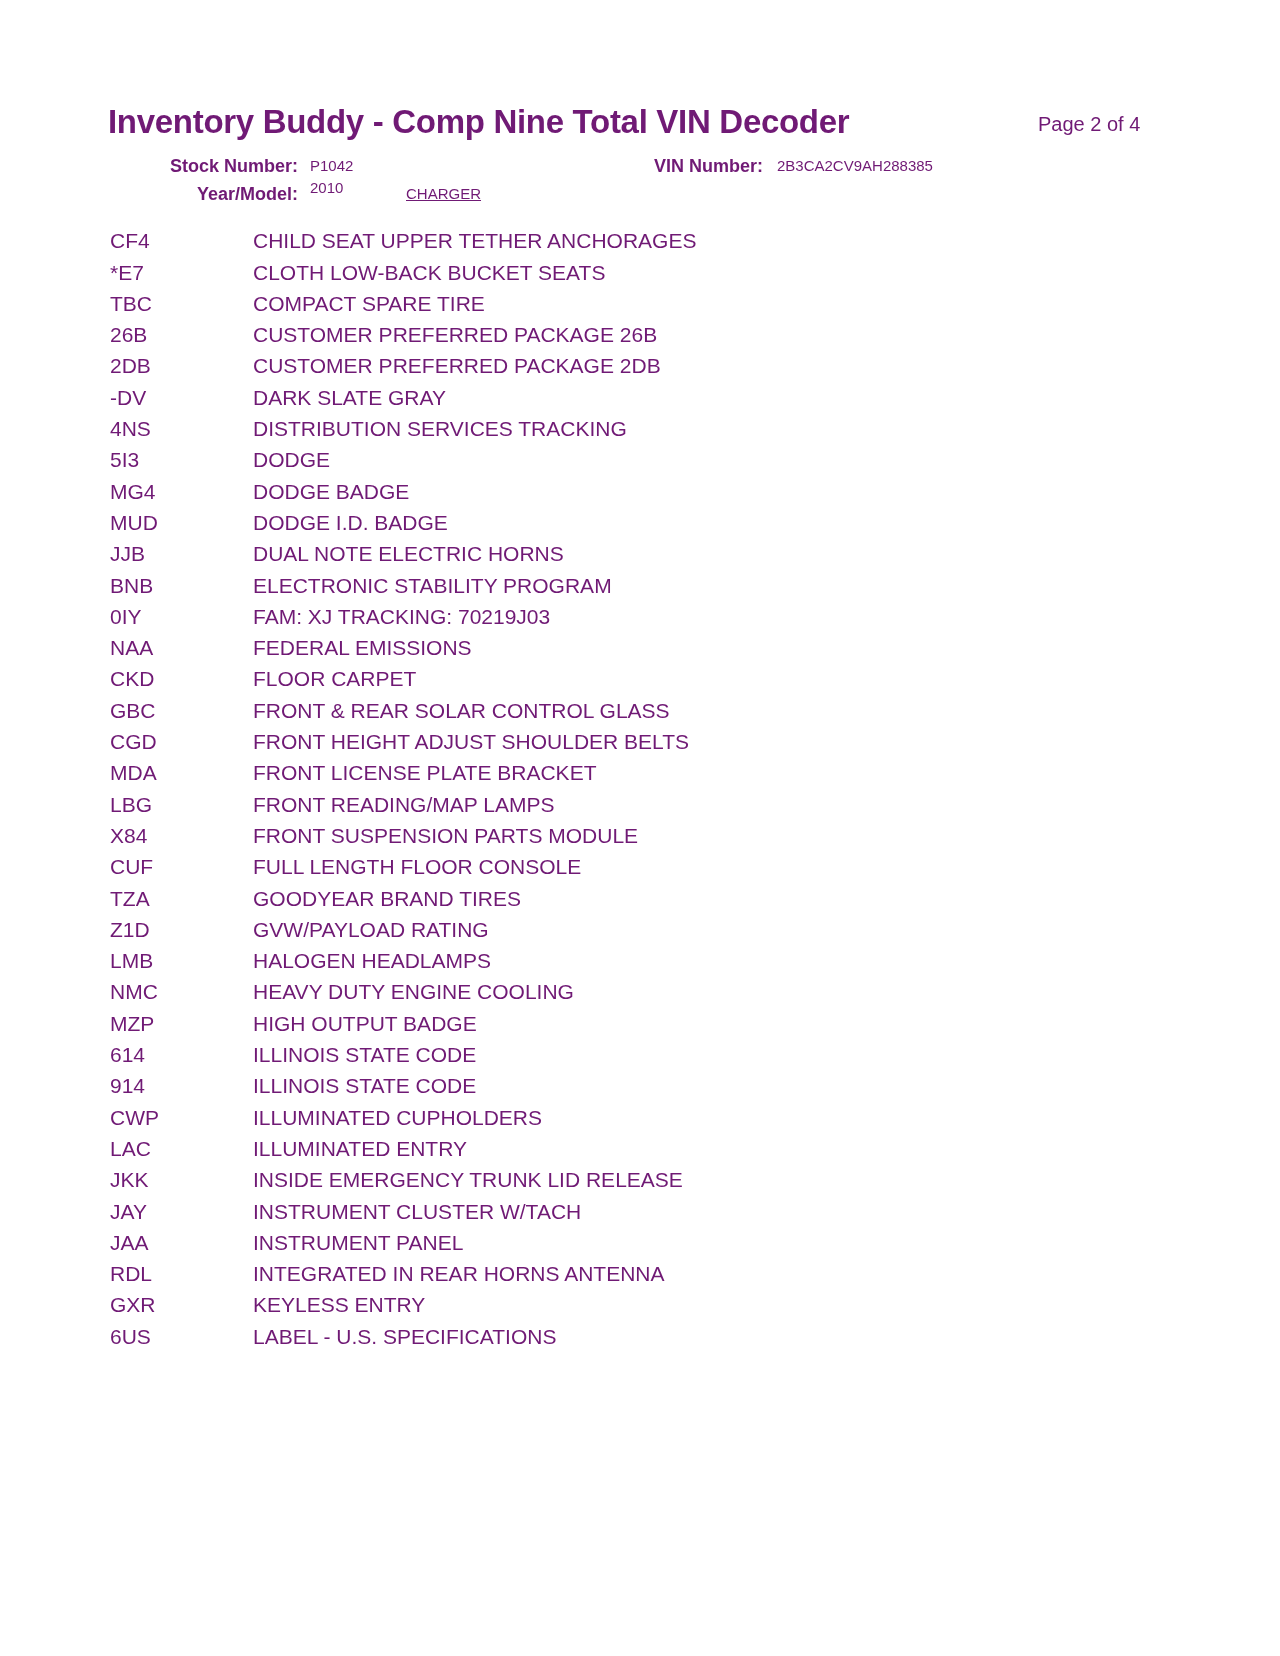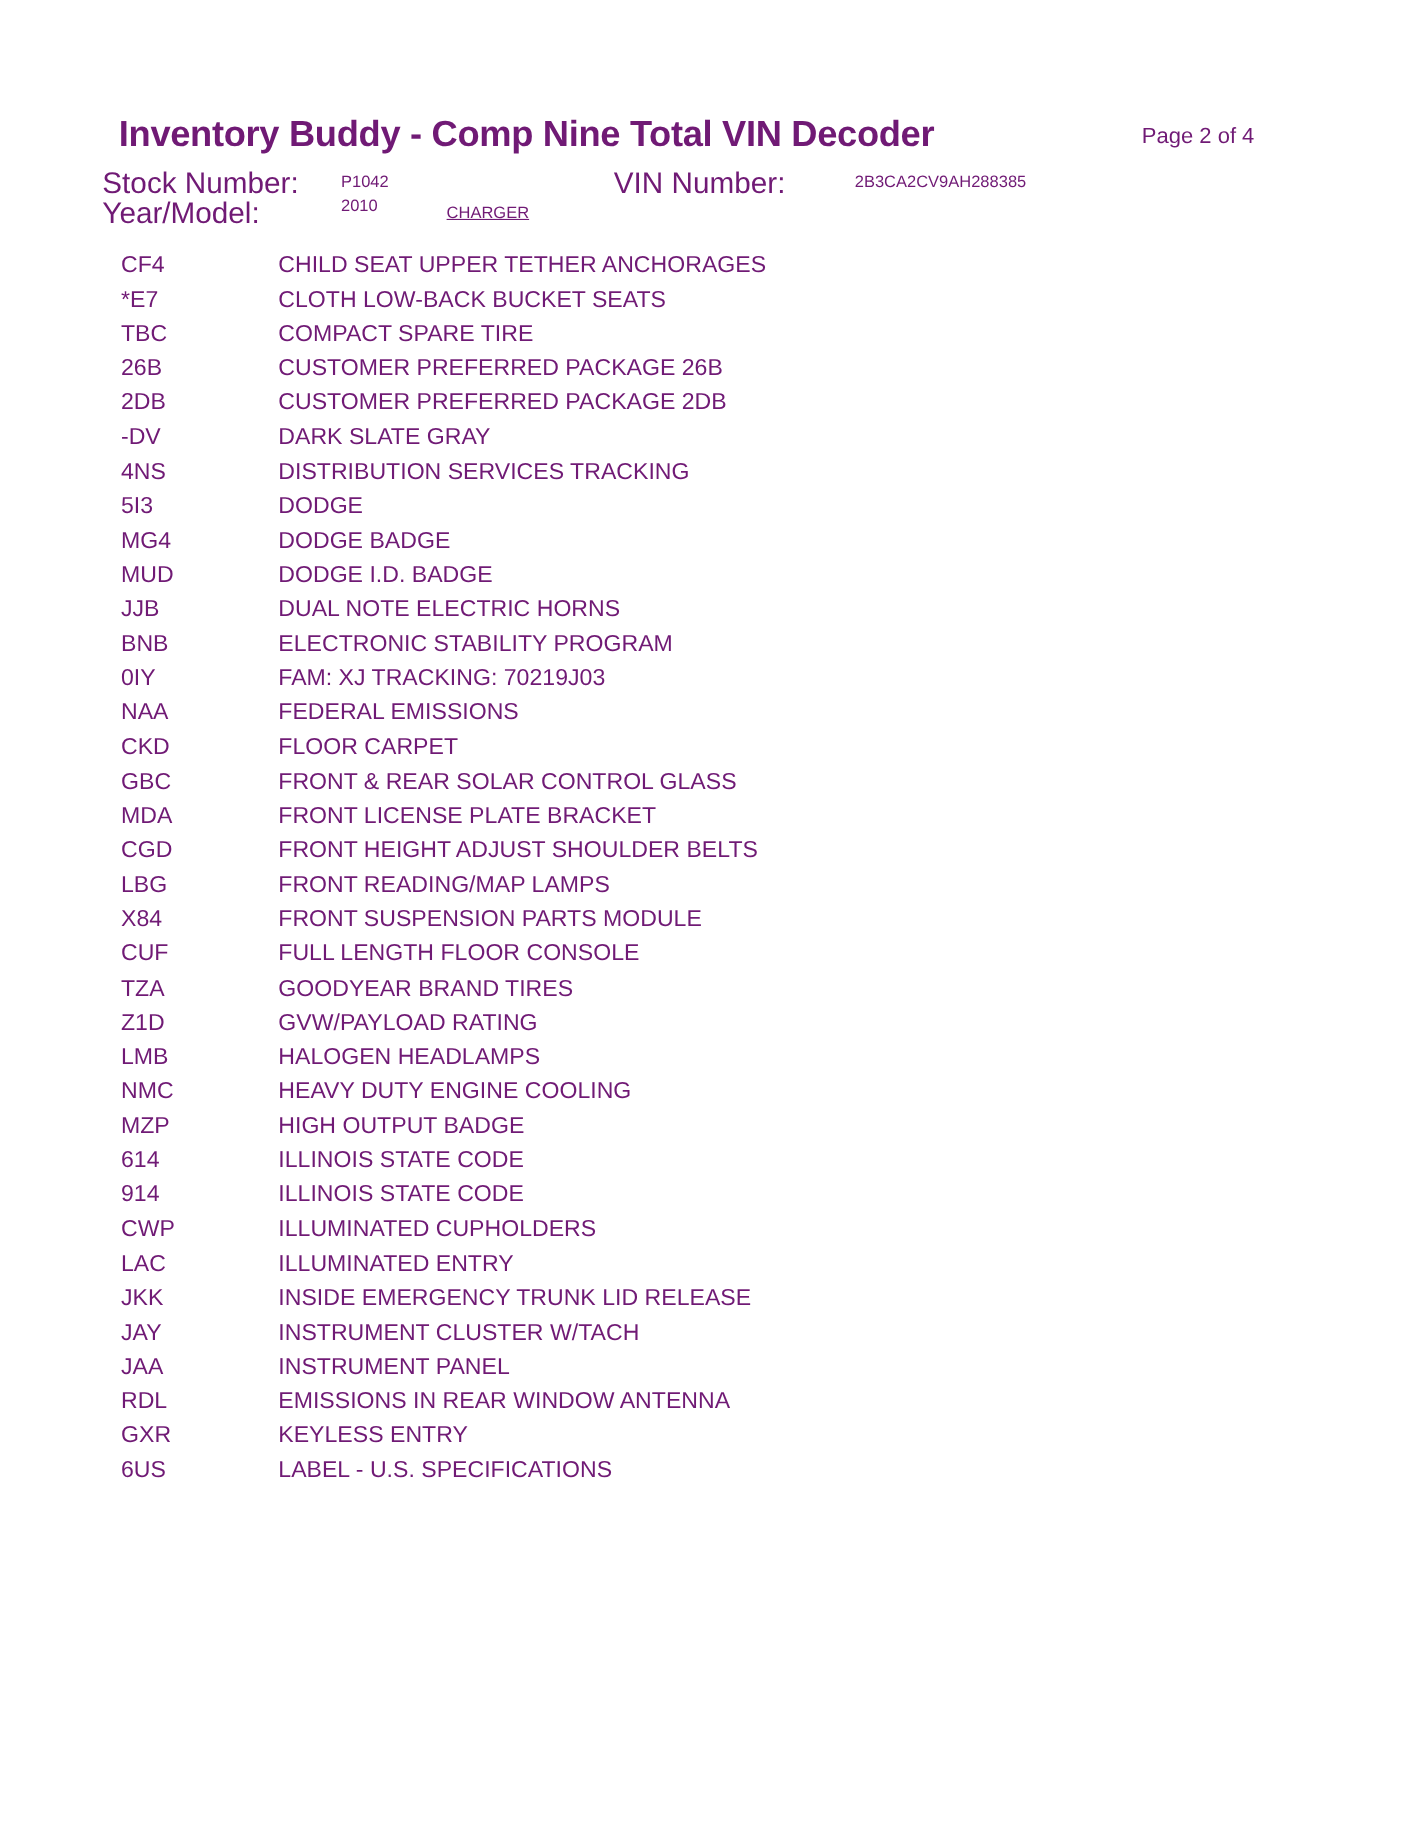--- a/index.html
+++ b/index.html
@@ -31,22 +31,23 @@
     position: absolute;
     left: 1038px;
     top: 112px;
     font-size: 20px;
     line-height: 24px;
     white-space: nowrap;
   }
   .meta-label {
     position: absolute;
     width: 205px;
-    font-weight: 400;
-    font-size: 27px;
+    text-align: right;
+    font-weight: 700;
+    font-size: 18px;
     line-height: 24px;
     white-space: nowrap;
   }
   .meta-value {
     position: absolute;
     font-size: 15px;
     line-height: 24px;
     white-space: nowrap;
   }
   .stock-label { left: 93px;  top: 154px; }
@@ -155,28 +156,28 @@
       </div>
       <div class="option-row">
         <span class="option-code">CKD</span>
         <span class="option-desc">FLOOR CARPET</span>
       </div>
       <div class="option-row">
         <span class="option-code">GBC</span>
         <span class="option-desc">FRONT &amp; REAR SOLAR CONTROL GLASS</span>
       </div>
       <div class="option-row">
+        <span class="option-code">CGD</span>
+        <span class="option-desc">FRONT HEIGHT ADJUST SHOULDER BELTS</span>
+      </div>
+      <div class="option-row">
         <span class="option-code">MDA</span>
         <span class="option-desc">FRONT LICENSE PLATE BRACKET</span>
       </div>
       <div class="option-row">
-        <span class="option-code">CGD</span>
-        <span class="option-desc">FRONT HEIGHT ADJUST SHOULDER BELTS</span>
-      </div>
-      <div class="option-row">
         <span class="option-code">LBG</span>
         <span class="option-desc">FRONT READING/MAP LAMPS</span>
       </div>
       <div class="option-row">
         <span class="option-code">X84</span>
         <span class="option-desc">FRONT SUSPENSION PARTS MODULE</span>
       </div>
       <div class="option-row">
         <span class="option-code">CUF</span>
         <span class="option-desc">FULL LENGTH FLOOR CONSOLE</span>
@@ -224,21 +225,21 @@
       <div class="option-row">
         <span class="option-code">JAY</span>
         <span class="option-desc">INSTRUMENT CLUSTER W/TACH</span>
       </div>
       <div class="option-row">
         <span class="option-code">JAA</span>
         <span class="option-desc">INSTRUMENT PANEL</span>
       </div>
       <div class="option-row">
         <span class="option-code">RDL</span>
-        <span class="option-desc">EMISSIONS IN REAR WINDOW ANTENNA</span>
+        <span class="option-desc">INTEGRATED IN REAR HORNS ANTENNA</span>
       </div>
       <div class="option-row">
         <span class="option-code">GXR</span>
         <span class="option-desc">KEYLESS ENTRY</span>
       </div>
       <div class="option-row">
         <span class="option-code">6US</span>
         <span class="option-desc">LABEL - U.S. SPECIFICATIONS</span>
       </div>
     </div>

